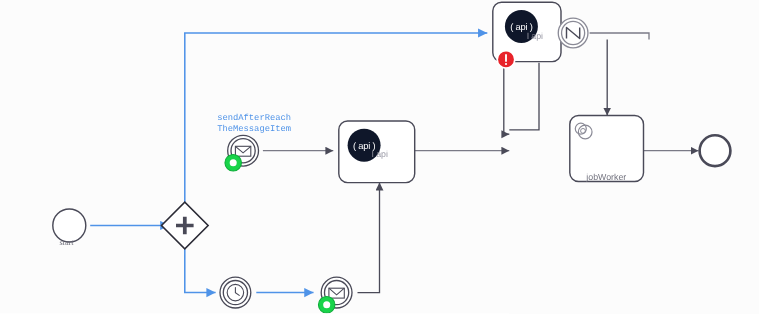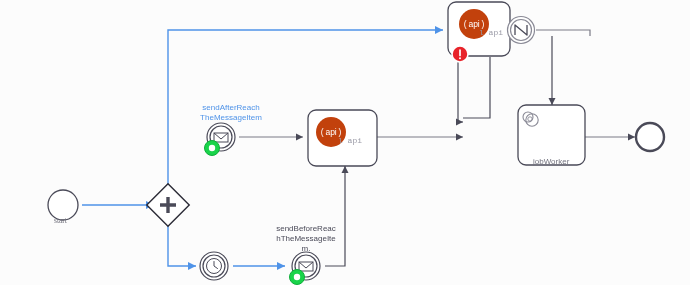--- a/index.html
+++ b/index.html
@@ -23,33 +23,33 @@
   .lbl {
     position: absolute;
     font-family: "Liberation Sans", sans-serif;
     font-size: 8px;
     line-height: 10px;
     color: #4a4a58;
     text-align: center;
     white-space: pre-line;
     pointer-events: none;
   }
-  .lbl-blue { color: #4f93e8; }
+  .lbl-blue { color: #4f93e8; font-family: Liberation Mono, monospace; }
   .task-label {
     position: absolute;
     font-size: 8px;
     color: #9a9aa6;
-    font-family: Liberation Mono, monospace;
+    font-family: Liberation Sans, sans-serif;
   }
   .api-badge {
     position: absolute;
     width: 30px;
     height: 30px;
     border-radius: 50%;
-    background: #c2410c;
+    background: #0f172a;
     color: #ffffff;
     font-size: 8.5px;
     font-family: "Liberation Sans", sans-serif;
     display: flex;
     align-items: center;
     justify-content: center;
     letter-spacing: -0.2px;
   }
   .worker-label {
     position: absolute;
@@ -197,23 +197,20 @@
     <g>
       <circle cx="650" cy="137" r="14" fill="#ffffff" stroke="#4a4a58" stroke-width="2.4"></circle>
     </g>
   </svg>
 
   <div class="start-label" style="left:54px; top:216px;">start</div>
 
   <div class="lbl lbl-blue" style="left:185px; top:103px; width:92px;">sendAfterReach
 TheMessageItem</div>
 
-  <div class="lbl" style="left:268px; top:224px; width:76px;">sendBeforeReac
-hTheMessageIte
-m.</div>
 
   <div class="api-badge" style="left:459px; top:9px;">( api )</div>
 
   <div class="task-label" style="left:479px; top:28px;">l api</div>
 
   <div class="api-badge" style="left:316px; top:117px;">( api )</div>
 
   <div class="task-label" style="left:338px; top:136px;">l api</div>
 
   <div class="worker-label" style="left:533px; top:157px;">jobWorker</div>

